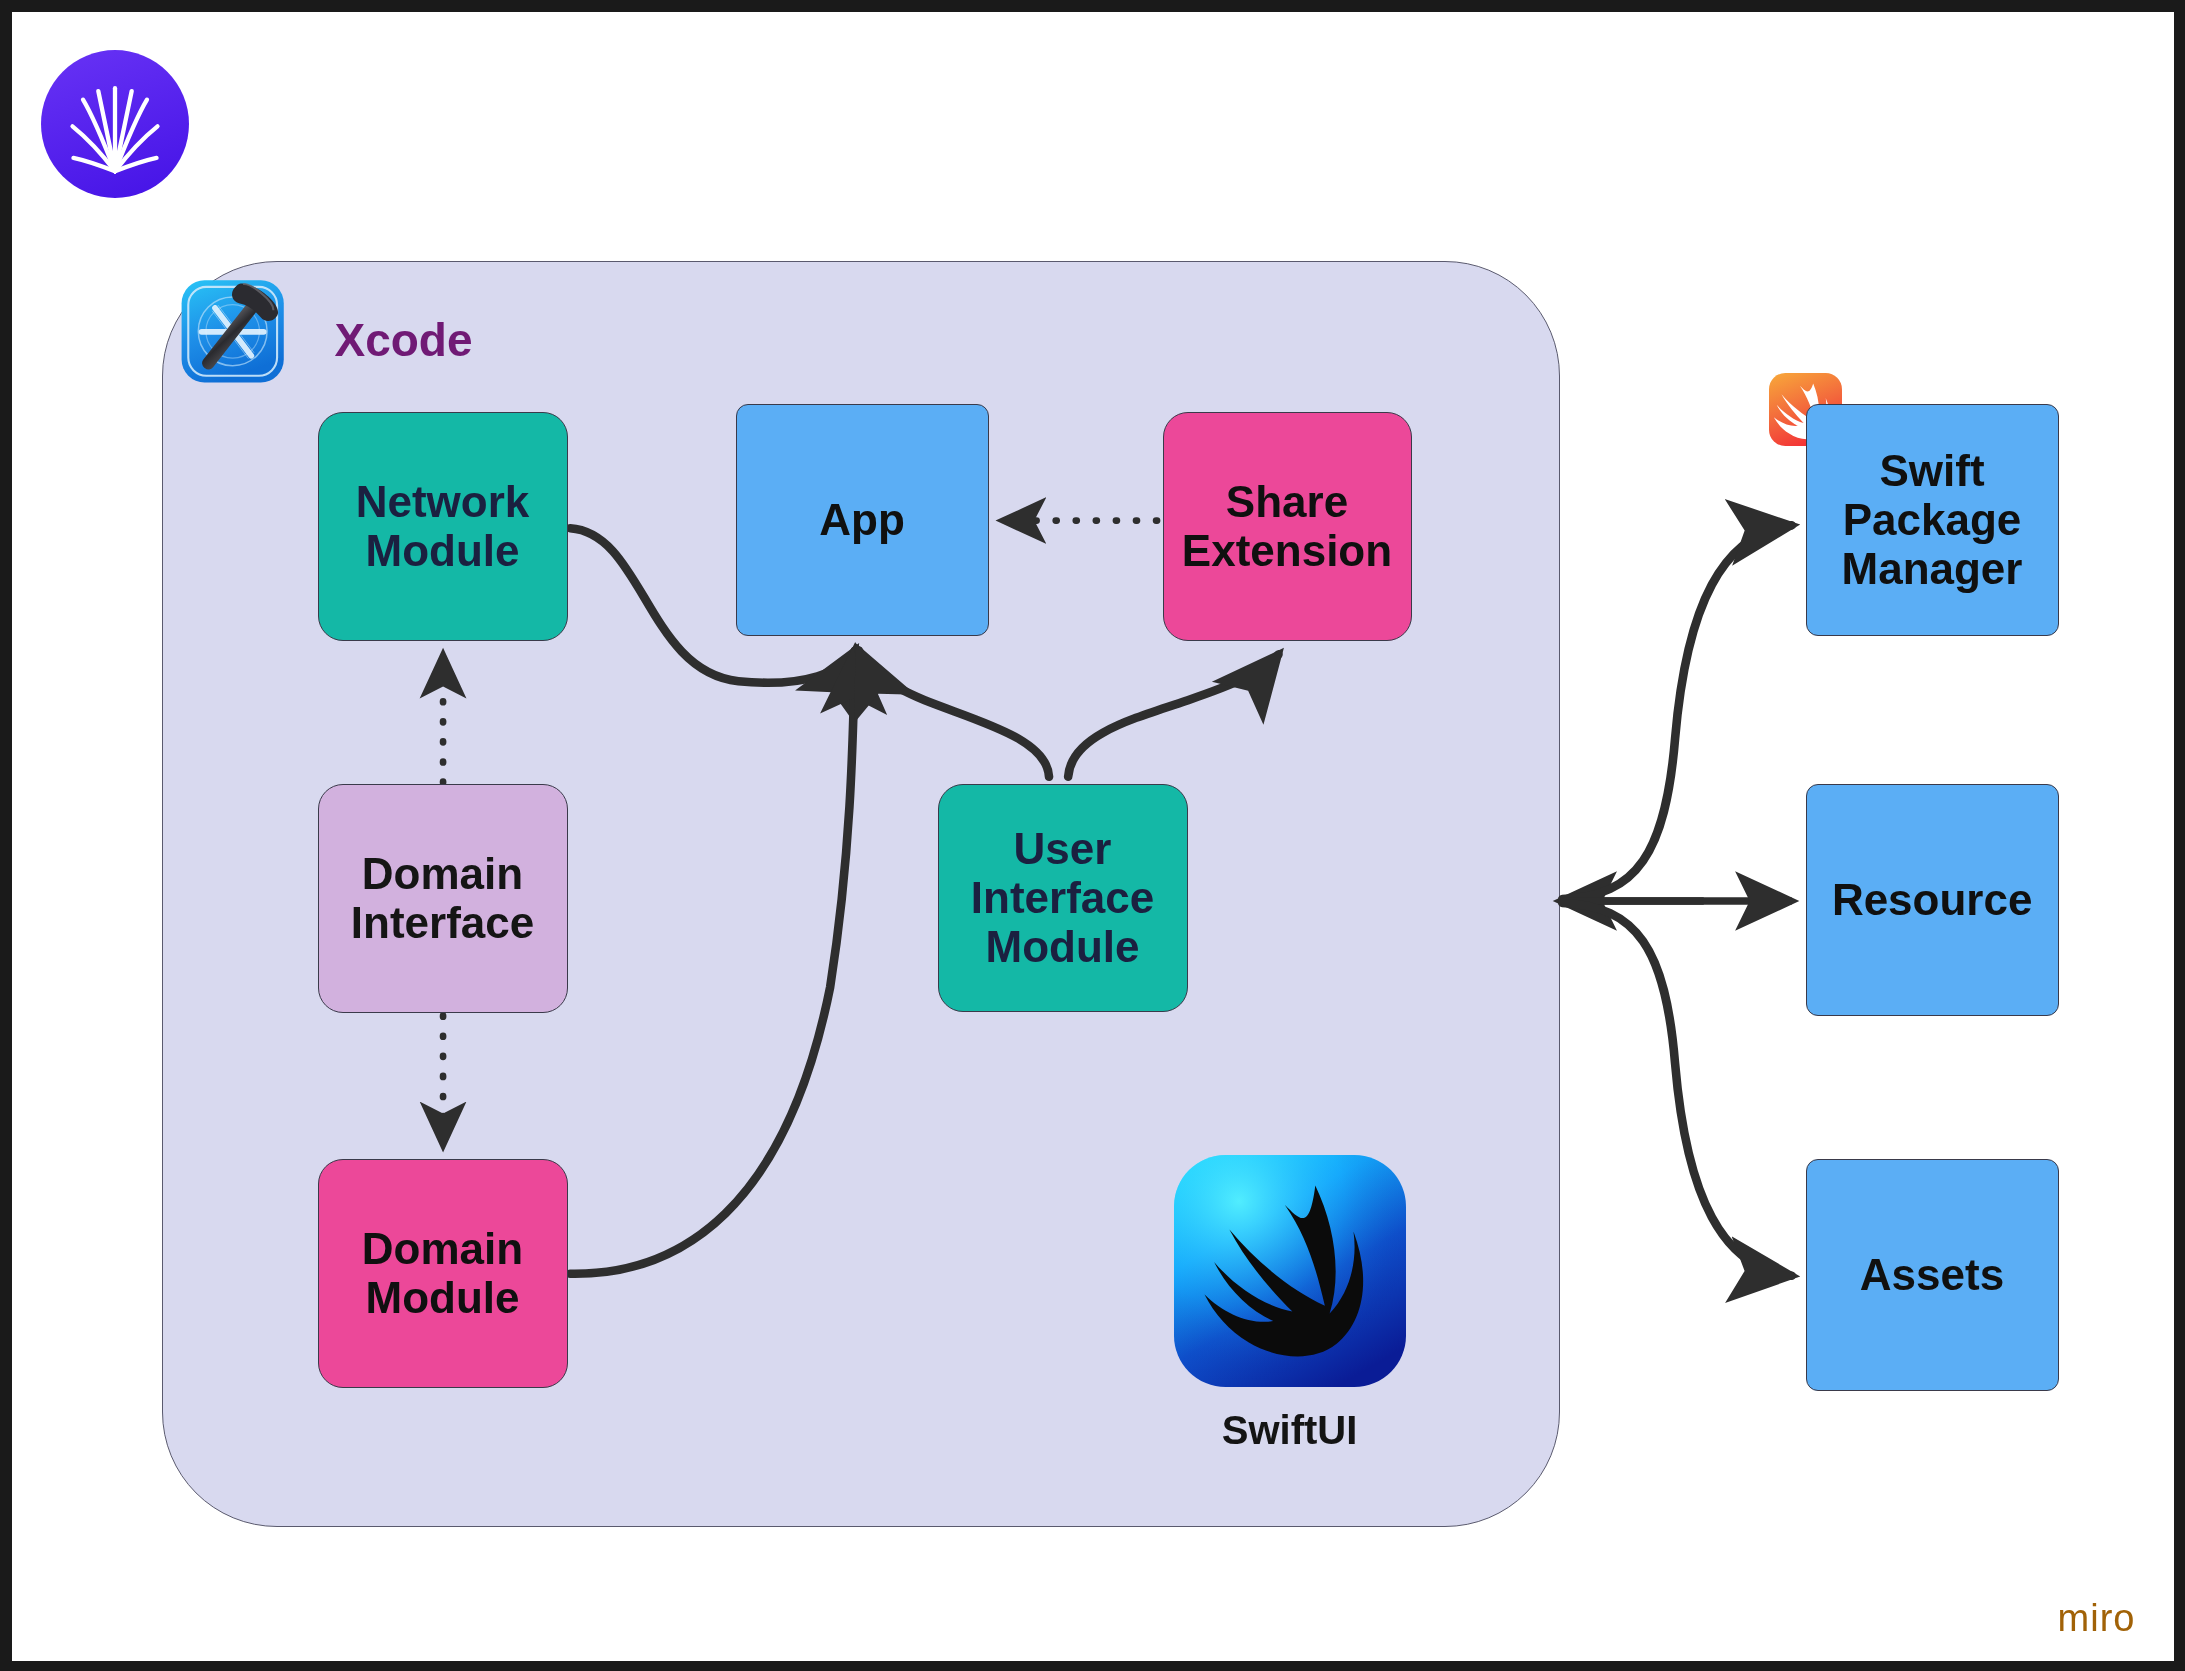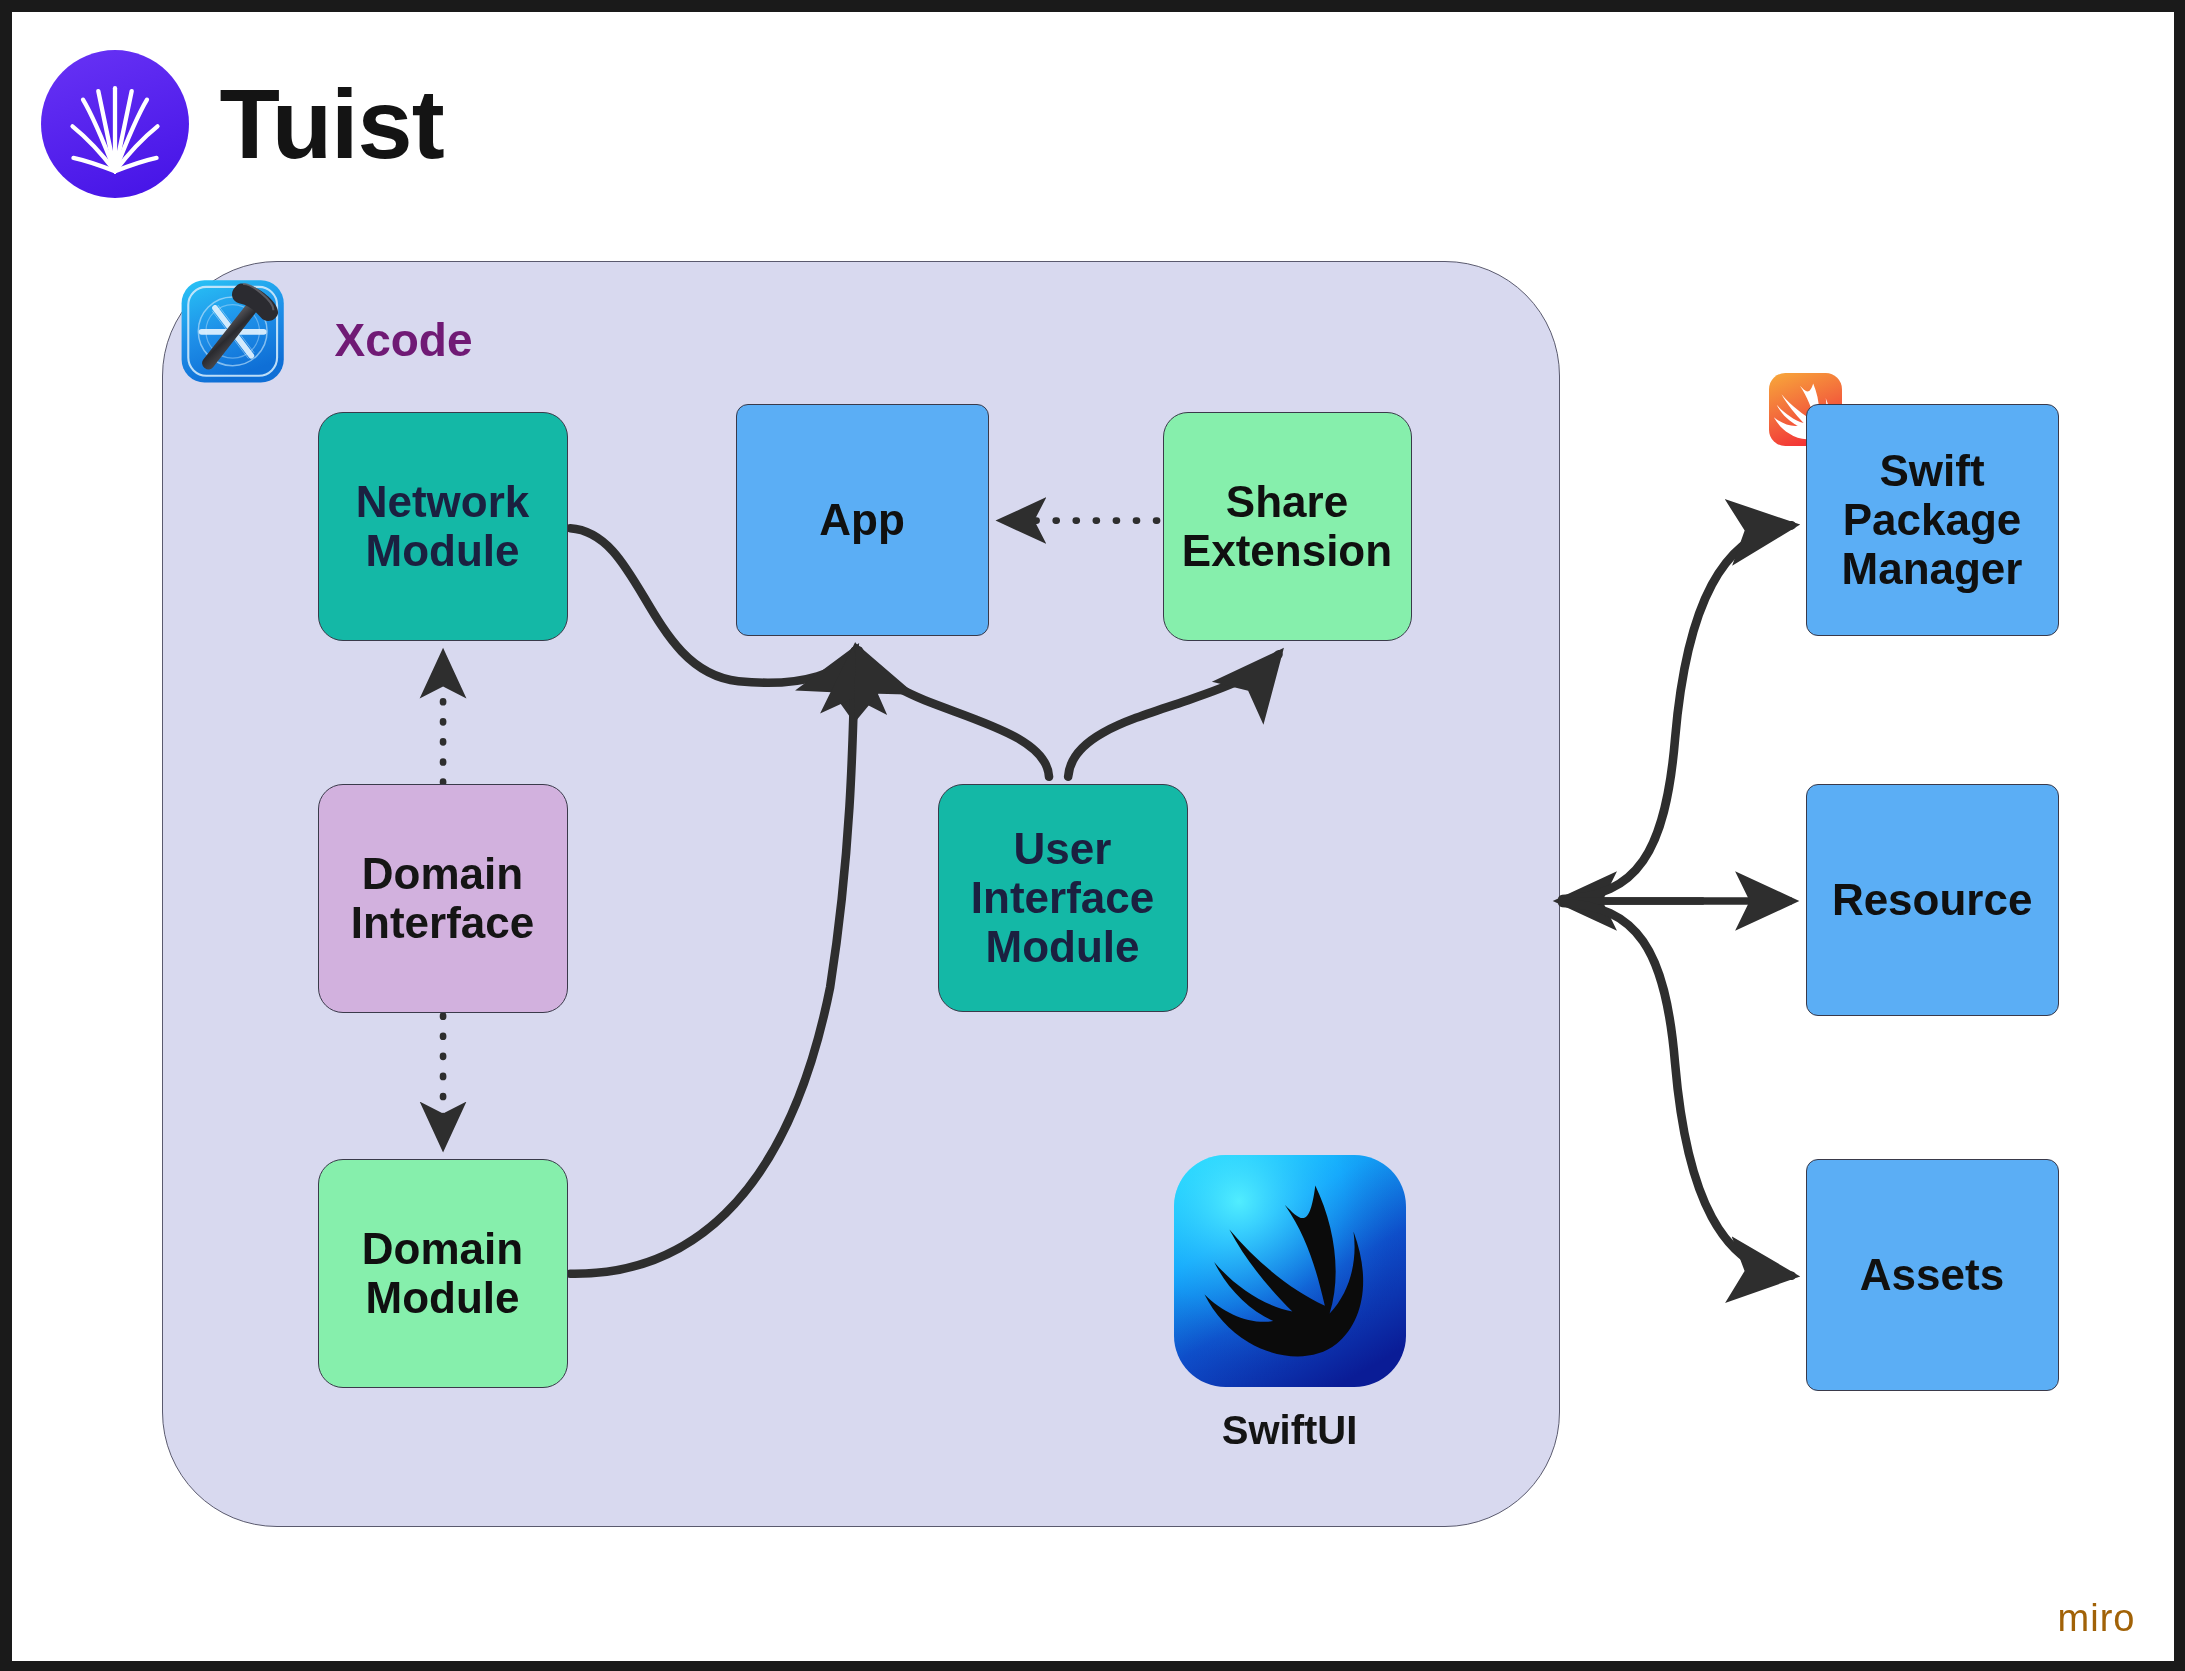--- a/index.html
+++ b/index.html
@@ -77,21 +77,21 @@
     border-radius: 25px;
     display: flex; align-items: center; justify-content: center;
     text-align: center;
     font-weight: bold;
     line-height: 1.12;
     box-sizing: border-box;
     padding: 5.7px;
   }
   .n-lightblue { background: #14b8a6; color: #1b2040; }
   .n-midblue   { background: #5BAEF5; color: #101010; border-radius: 12px; }
-  .n-skyblue   { background: #86efac; color: #101010; }
+  .n-skyblue   { background: #ec4899; color: #101010; }
   .n-purple    { background: #D2B1DE; color: #151515; }
 
   #node-network   { left: 306px;  top: 400px;  width: 250px; height: 229px; font-size: 44px; }
   #node-domainif  { left: 306px;  top: 772px;  width: 250px; height: 229px; font-size: 44px; }
   #node-domain    { left: 306px;  top: 1147px; width: 250px; height: 229px; font-size: 44px; }
   #node-app       { left: 724px;  top: 392px;  width: 253px; height: 232px; font-size: 44px; }
   #node-share     { left: 1151px; top: 400px;  width: 249px; height: 229px; font-size: 44px; }
   #node-ui        { left: 926px;  top: 772px;  width: 250px; height: 228px; font-size: 44px; }
   #node-spm       { left: 1794px; top: 392px;  width: 253px; height: 232px; font-size: 44px; }
   #node-resource  { left: 1794px; top: 772px;  width: 253px; height: 232px; font-size: 44px; }
@@ -124,21 +124,20 @@
           <path d="M77.5 127 L95 43"></path>
           <path d="M77.5 127 C67 100 56 72 44 52"></path>
           <path d="M77.5 127 C88 100 99 72 111 52"></path>
           <path d="M77.5 127 C63 108 48 92 33 80"></path>
           <path d="M77.5 127 C92 108 107 92 122 80"></path>
           <path d="M77.5 127 C62 121 48 116 34 113"></path>
           <path d="M77.5 127 C93 121 107 116 121 113"></path>
         </g>
       </svg>
     </div>
-    <div id="brand-title">Tuist</div>
   </div>
 
   <div id="xcode-container"></div>
 
   <svg id="wires" viewBox="0 0 2262 1725" width="2162" height="1649">
     <defs>
       <marker id="arrow" markerWidth="9" markerHeight="9" refX="7.4" refY="4.5" orient="auto">
         <path d="M0,0.6 L8.4,4.5 L0,8.4 L1.9,4.5 Z" fill="#2e2e2e"></path>
       </marker>
       <marker id="arrow-sm" markerWidth="8" markerHeight="8" refX="6.6" refY="4" orient="auto">

